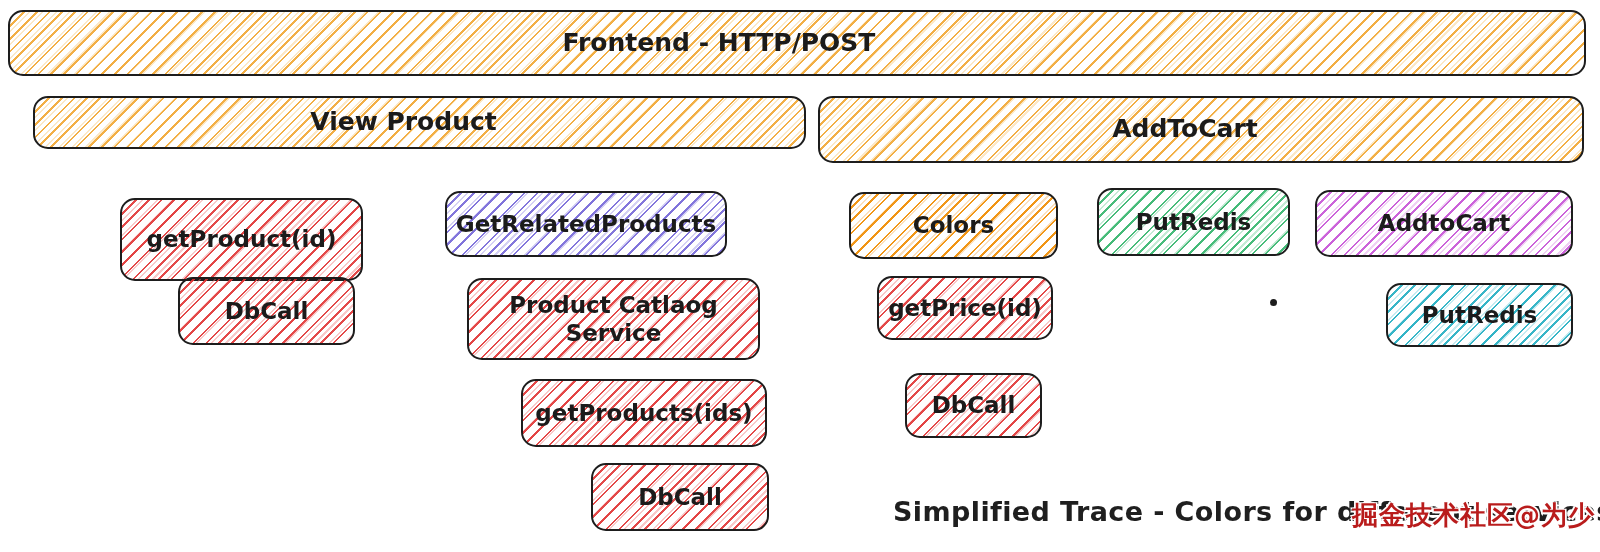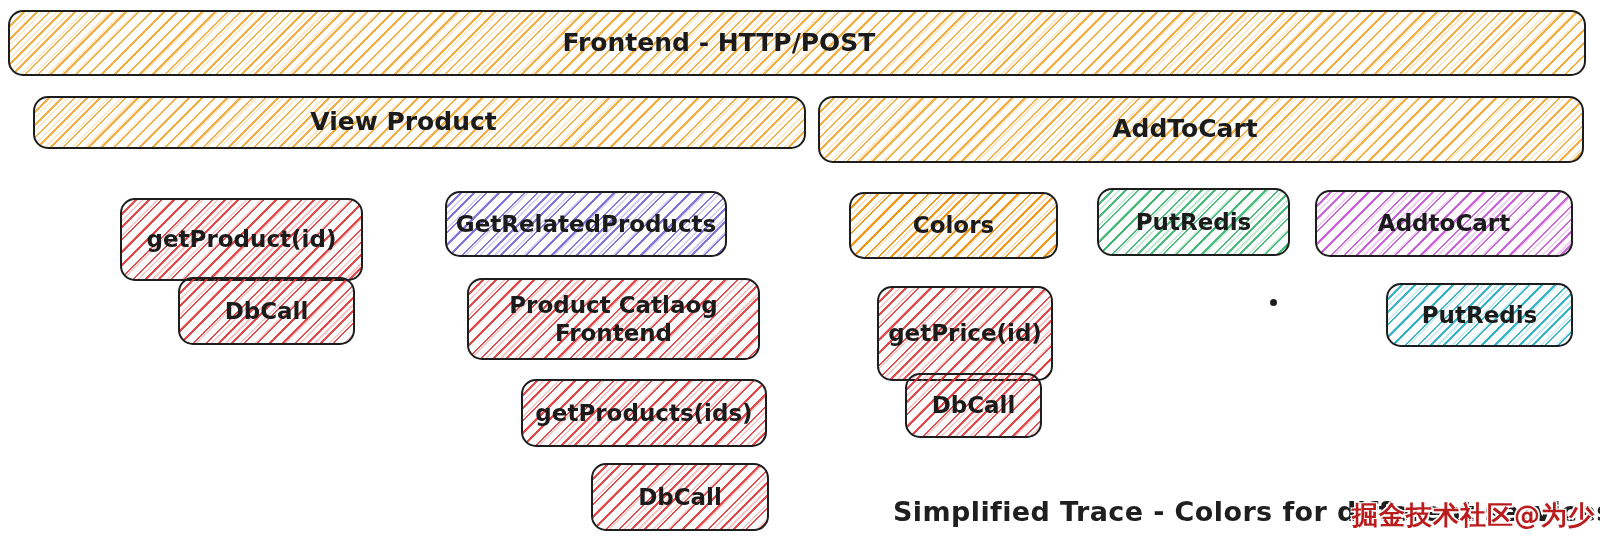--- a/index.html
+++ b/index.html
@@ -88,23 +88,23 @@
     <span class="lbl">PutRedis</span>
   </div>
   <div class="span box c-purple" style="left:1315px;top:190px;width:258px;height:67px">
     <span class="lbl">AddtoCart</span>
   </div>
 
   <div class="span box c-red" style="left:178px;top:277px;width:177px;height:68px">
     <span class="lbl">DbCall</span>
   </div>
   <div class="span box c-red" style="left:467px;top:278px;width:293px;height:82px">
-    <span class="lbl">Product Catlaog Frontend</span>
+    <span class="lbl">Product Catlaog Service</span>
   </div>
-  <div class="span box c-red" style="left:877px;top:286px;width:176px;height:95px">
+  <div class="span box c-red" style="left:877px;top:276px;width:176px;height:64px">
     <span class="lbl">getPrice(id)</span>
   </div>
   <div class="span box c-cyan" style="left:1386px;top:283px;width:187px;height:64px">
     <span class="lbl">PutRedis</span>
   </div>
 
   <div class="span box c-red" style="left:521px;top:379px;width:246px;height:68px">
     <span class="lbl">getProducts(ids)</span>
   </div>
   <div class="span box c-red" style="left:905px;top:373px;width:137px;height:65px">

